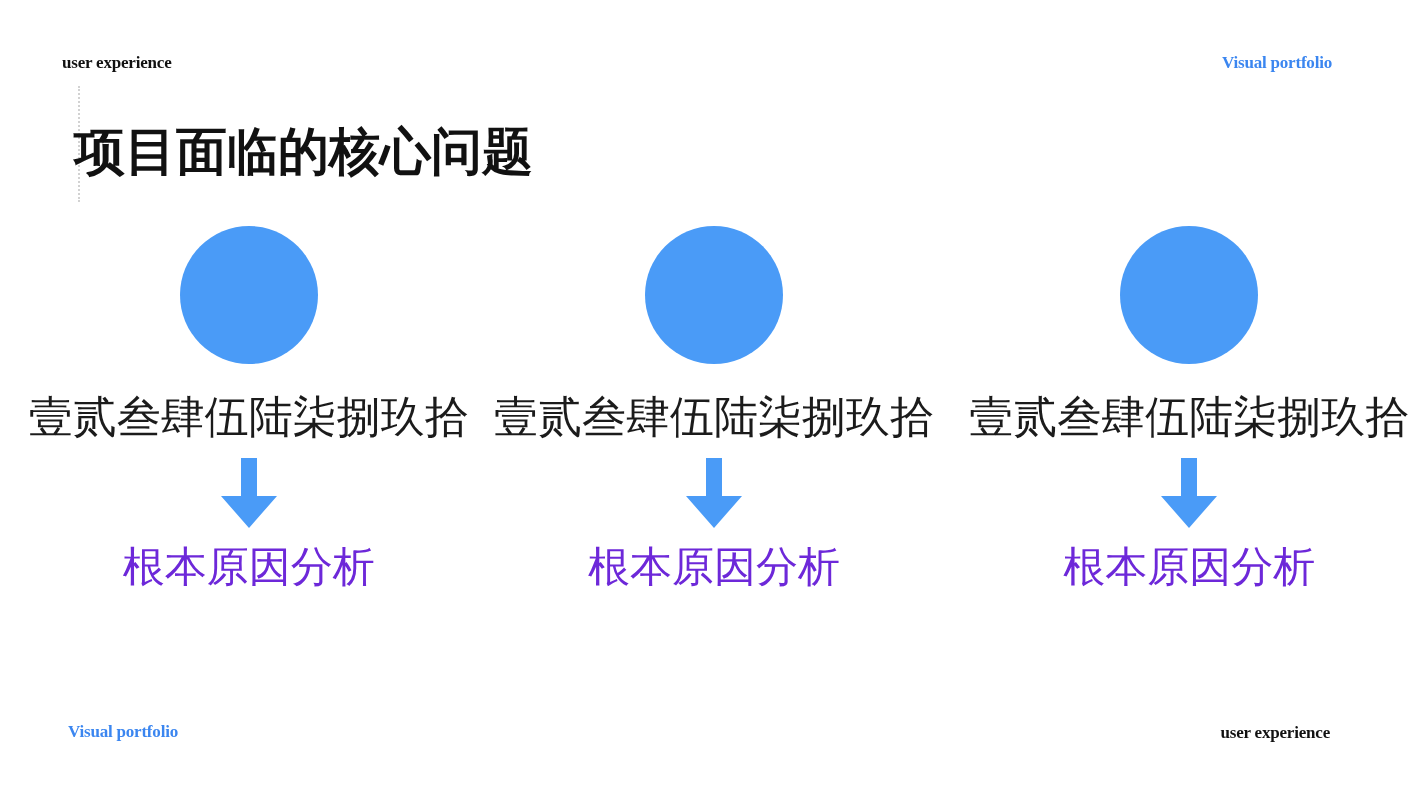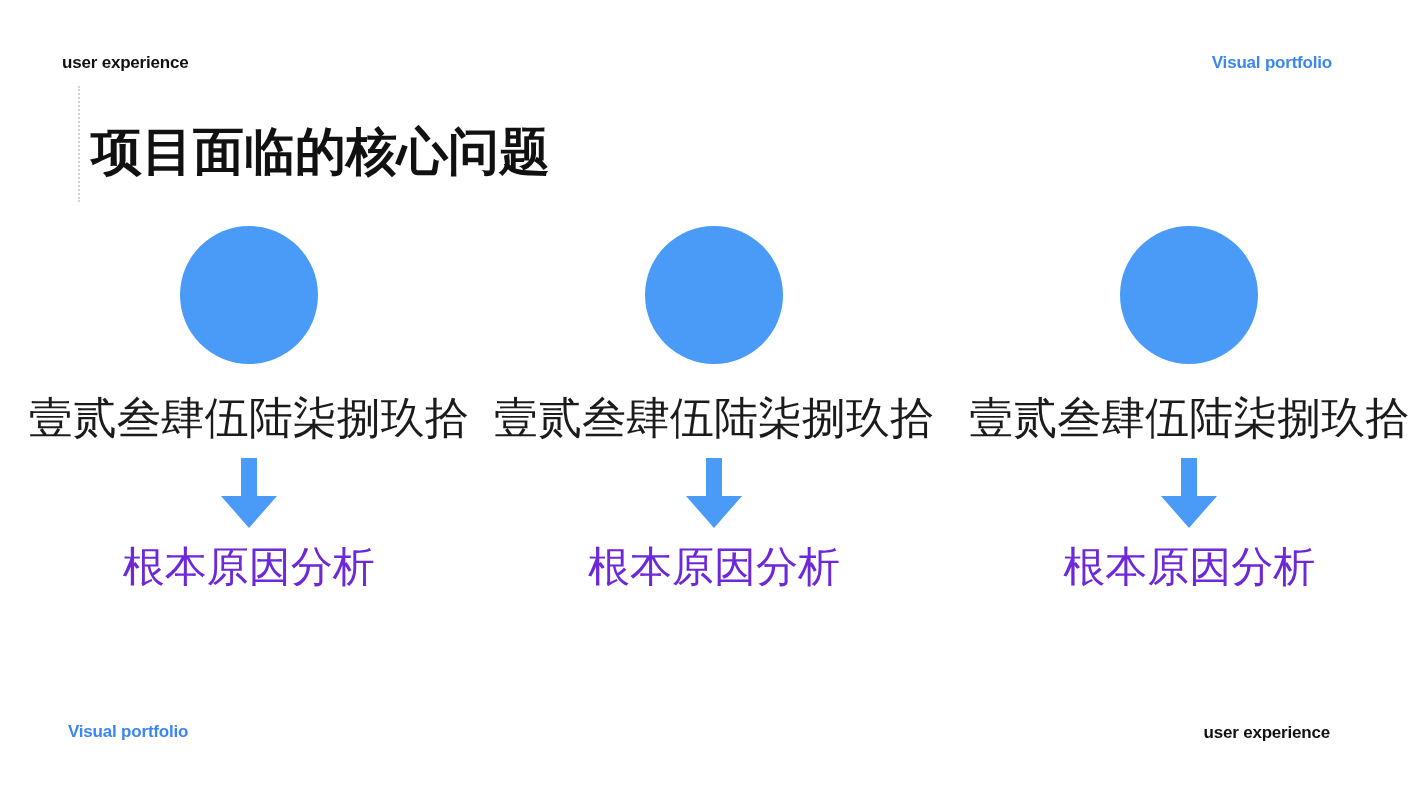--- a/index.html
+++ b/index.html
@@ -7,21 +7,21 @@
     padding: 0;
     background: #ffffff;
   }
 
   #slide {
     position: relative;
     width: 1422px;
     height: 800px;
     background: #ffffff;
     overflow: hidden;
-    font-family: Liberation Sans, sans-serif;
+    font-family: Liberation Serif, serif;
     -webkit-font-smoothing: antialiased;
   }
 
   
   .eyebrow-left {
     position: absolute;
     left: 62px;
     top: 53px;
     font-size: 17px;
     font-weight: 700;
@@ -45,21 +45,21 @@
     position: absolute;
     left: 78px;
     top: 86px;
     width: 0px;
     height: 116px;
     border-left: 2px dotted #d2d2d2;
   }
 
   .slide-title {
     position: absolute;
-    left: 91px;
+    left: 74px;
     top: 88px;
     font-size: 51px;
     font-weight: 700;
     letter-spacing: 0px;
     line-height: 60px;
     color: #111111;
     white-space: nowrap;
   }
 
   

